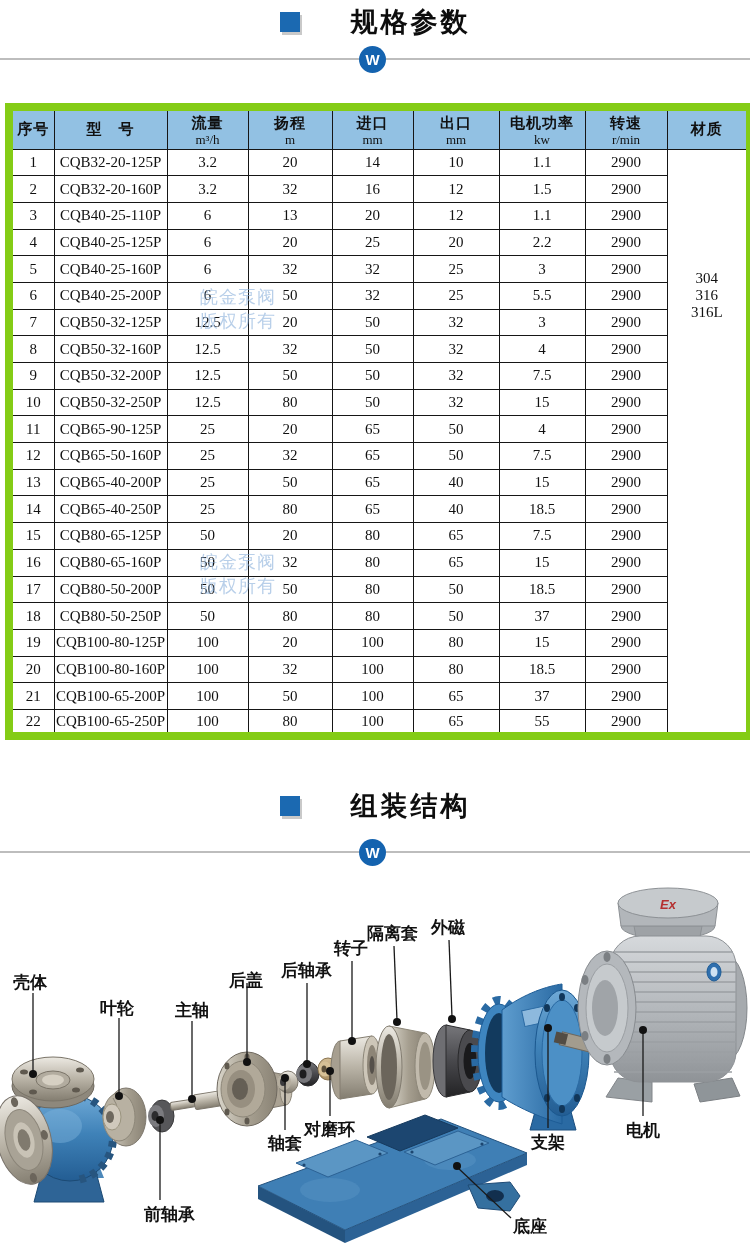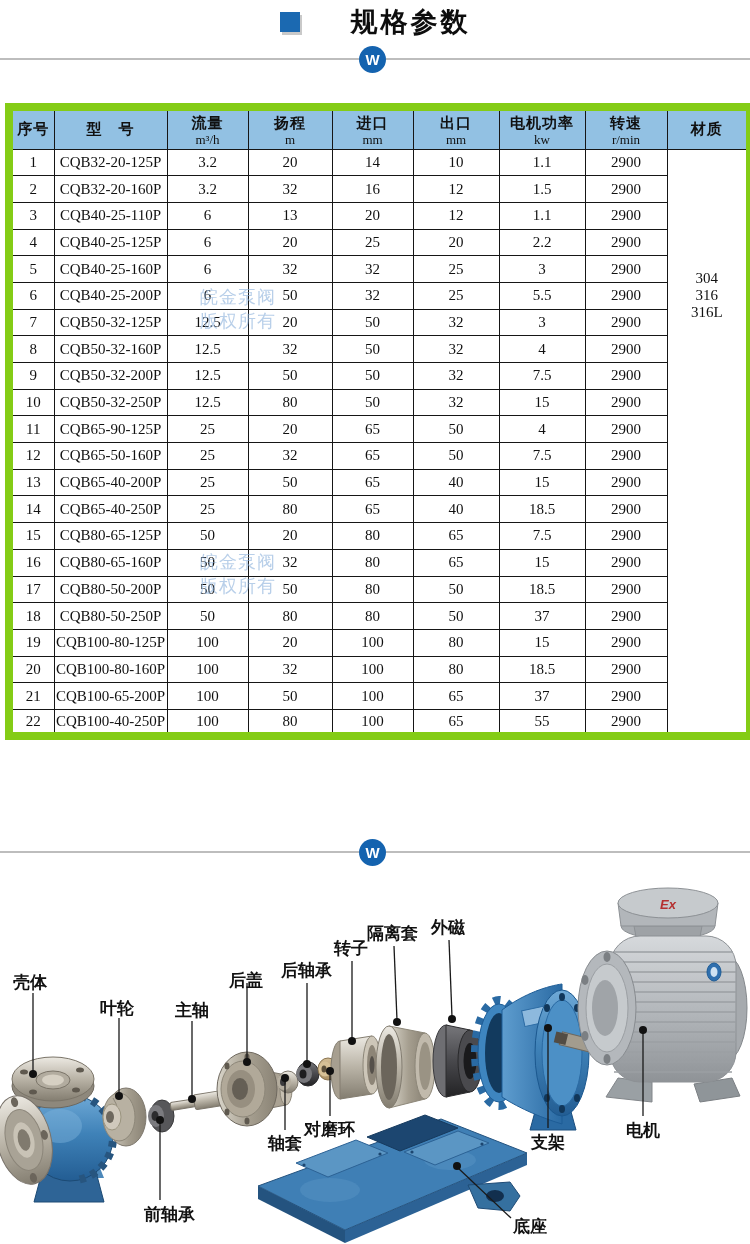--- a/index.html
+++ b/index.html
@@ -331,40 +331,44 @@
           <td>CQB100-65-200P</td>
           <td>100</td>
           <td>50</td>
           <td>100</td>
           <td>65</td>
           <td>37</td>
           <td>2900</td>
         </tr>
         <tr>
           <td>22</td>
-          <td>CQB100-40-250P</td>
+          <td>CQB100-65-250P</td>
           <td>100</td>
           <td>80</td>
           <td>100</td>
           <td>65</td>
           <td>55</td>
           <td>2900</td>
         </tr>
       </tbody>
   </table>
 
   <div class="watermark" id="wm1">
     <div>皖金泵阀</div>
     <div class="wm2line">版权所有</div>
   </div>
   <div class="watermark" id="wm2">
     <div>皖金泵阀</div>
     <div class="wm2line">版权所有</div>
   </div>
 
+  <div class="section-title" id="title2">
+    <span class="title-square"></span>
+    <span class="title-text">组装结构</span>
+  </div>
   <div class="divider" id="divider2"></div>
   <div class="w-badge" id="badge2">W</div>
 
   <svg id="diagram" viewBox="0 880 750 364" xmlns="http://www.w3.org/2000/svg">
     <defs>
       <linearGradient id="gMetalV" x1="0" y1="0" x2="0" y2="1">
         <stop offset="0" stop-color="#ece9e2"></stop>
           <stop offset="0.5" stop-color="#b9b3a6"></stop>
           <stop offset="1" stop-color="#837d70"></stop>
       </linearGradient>

